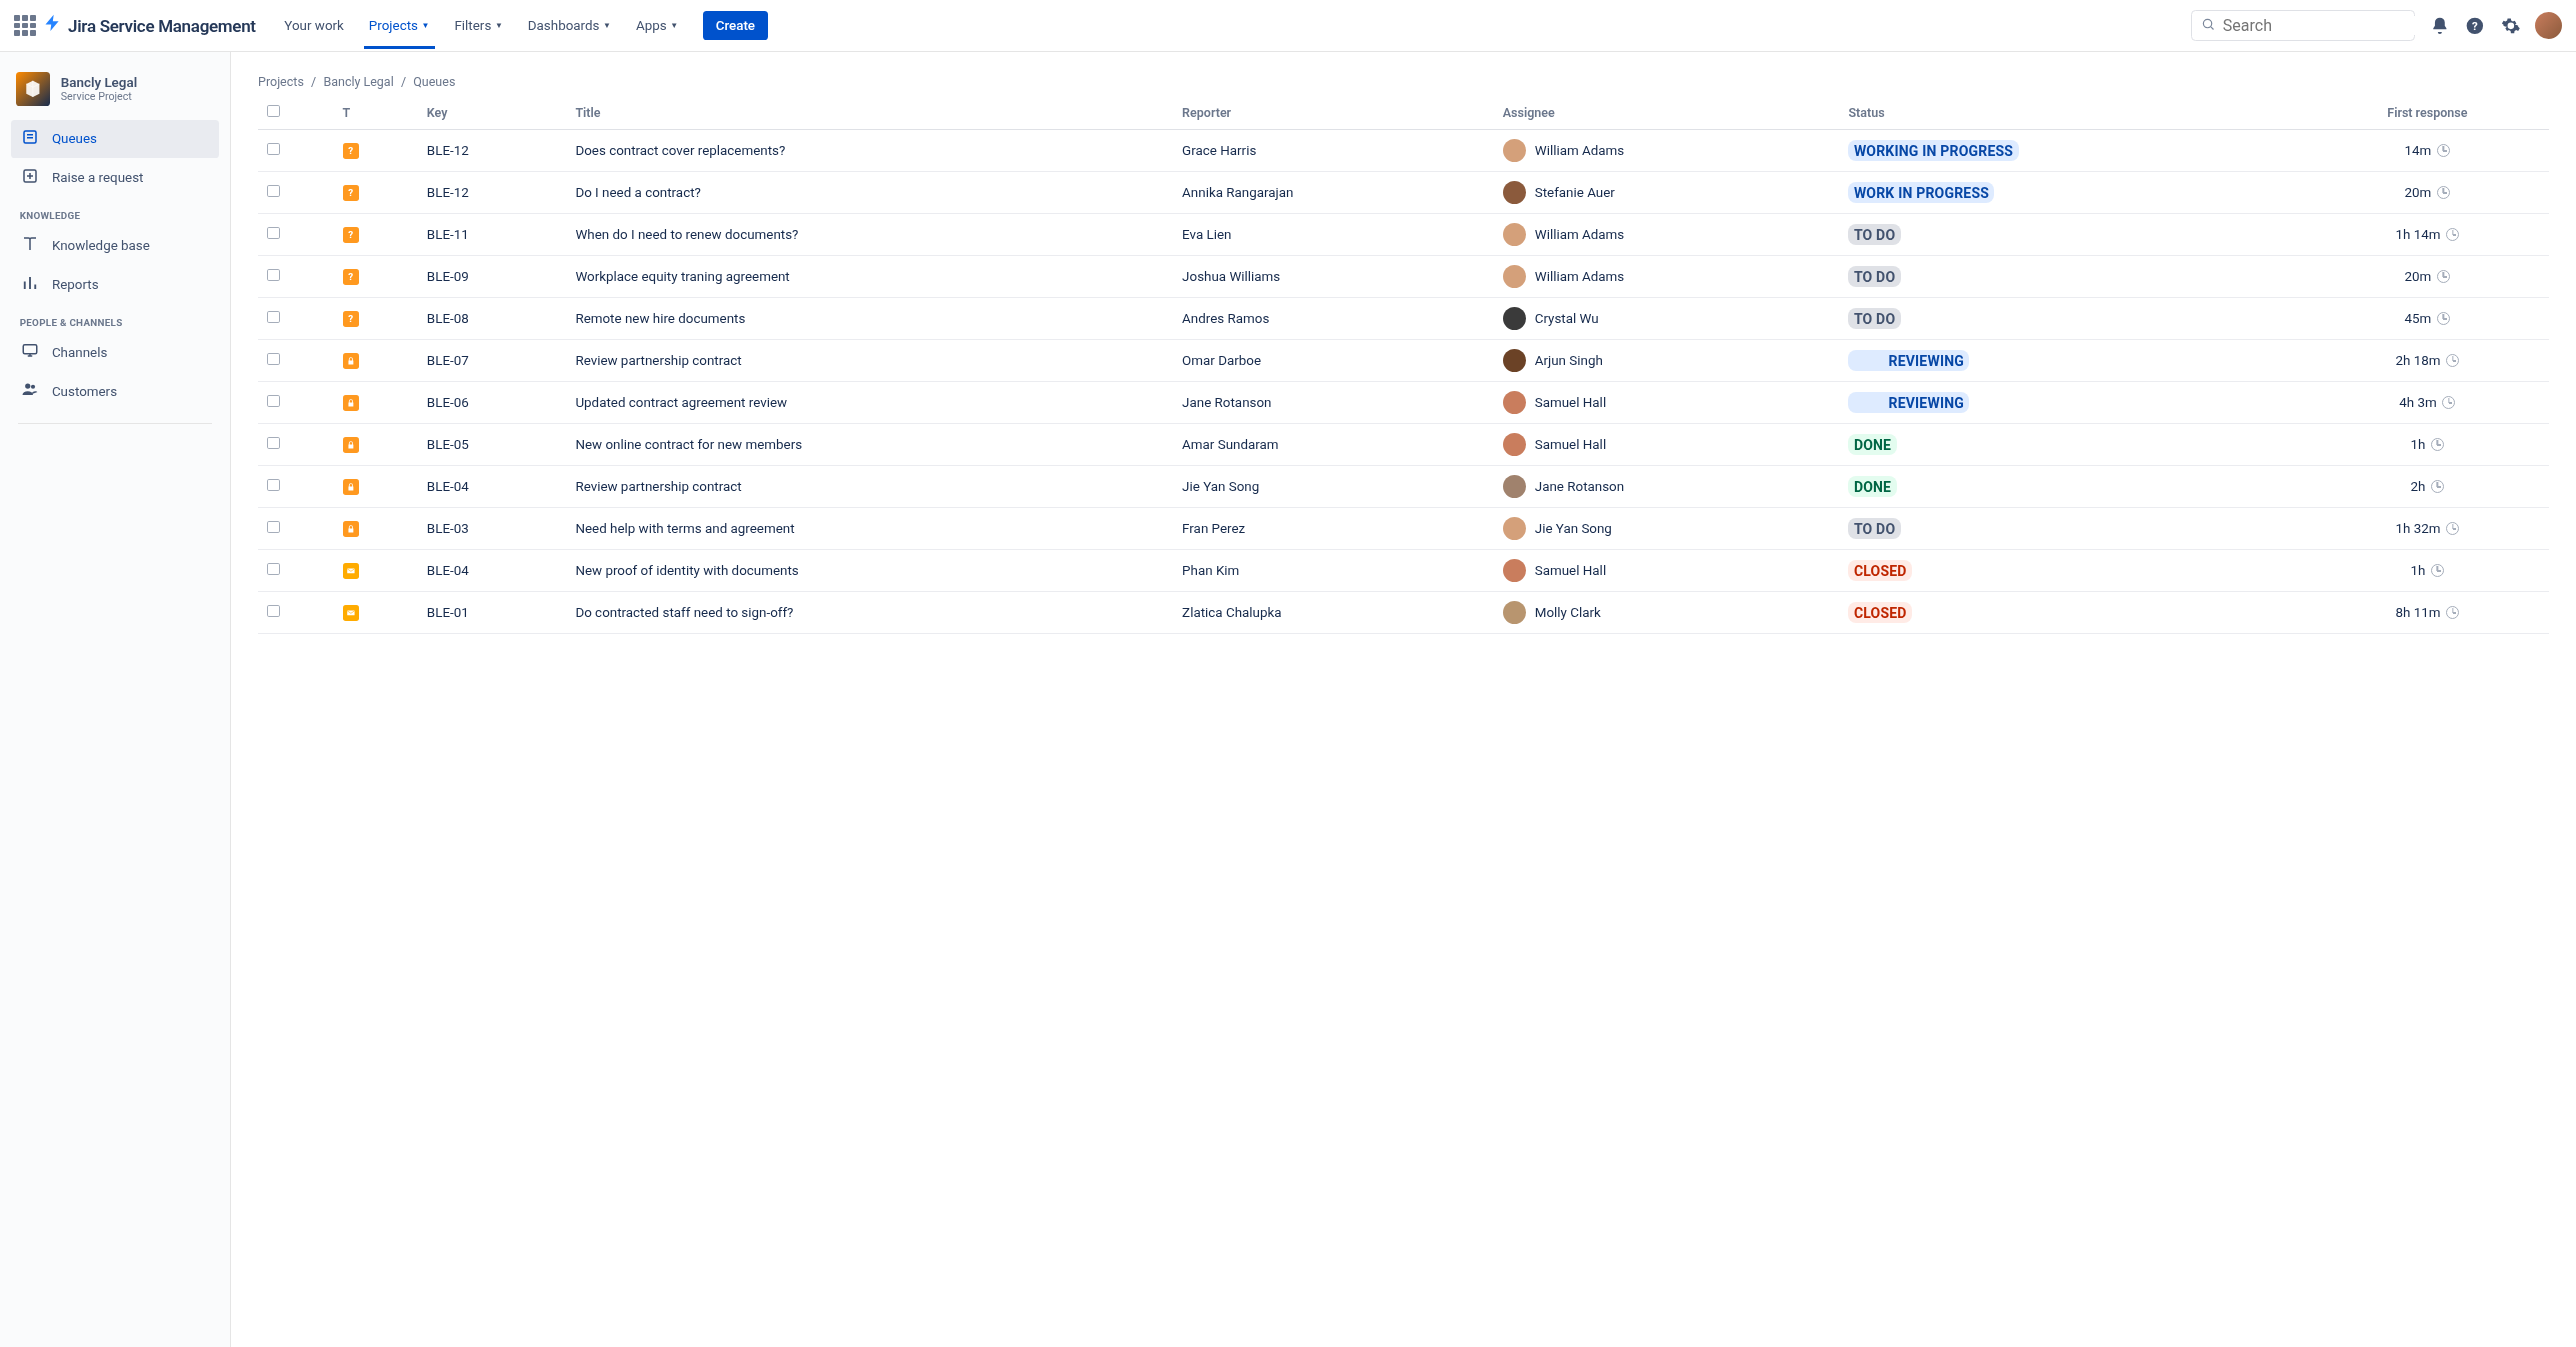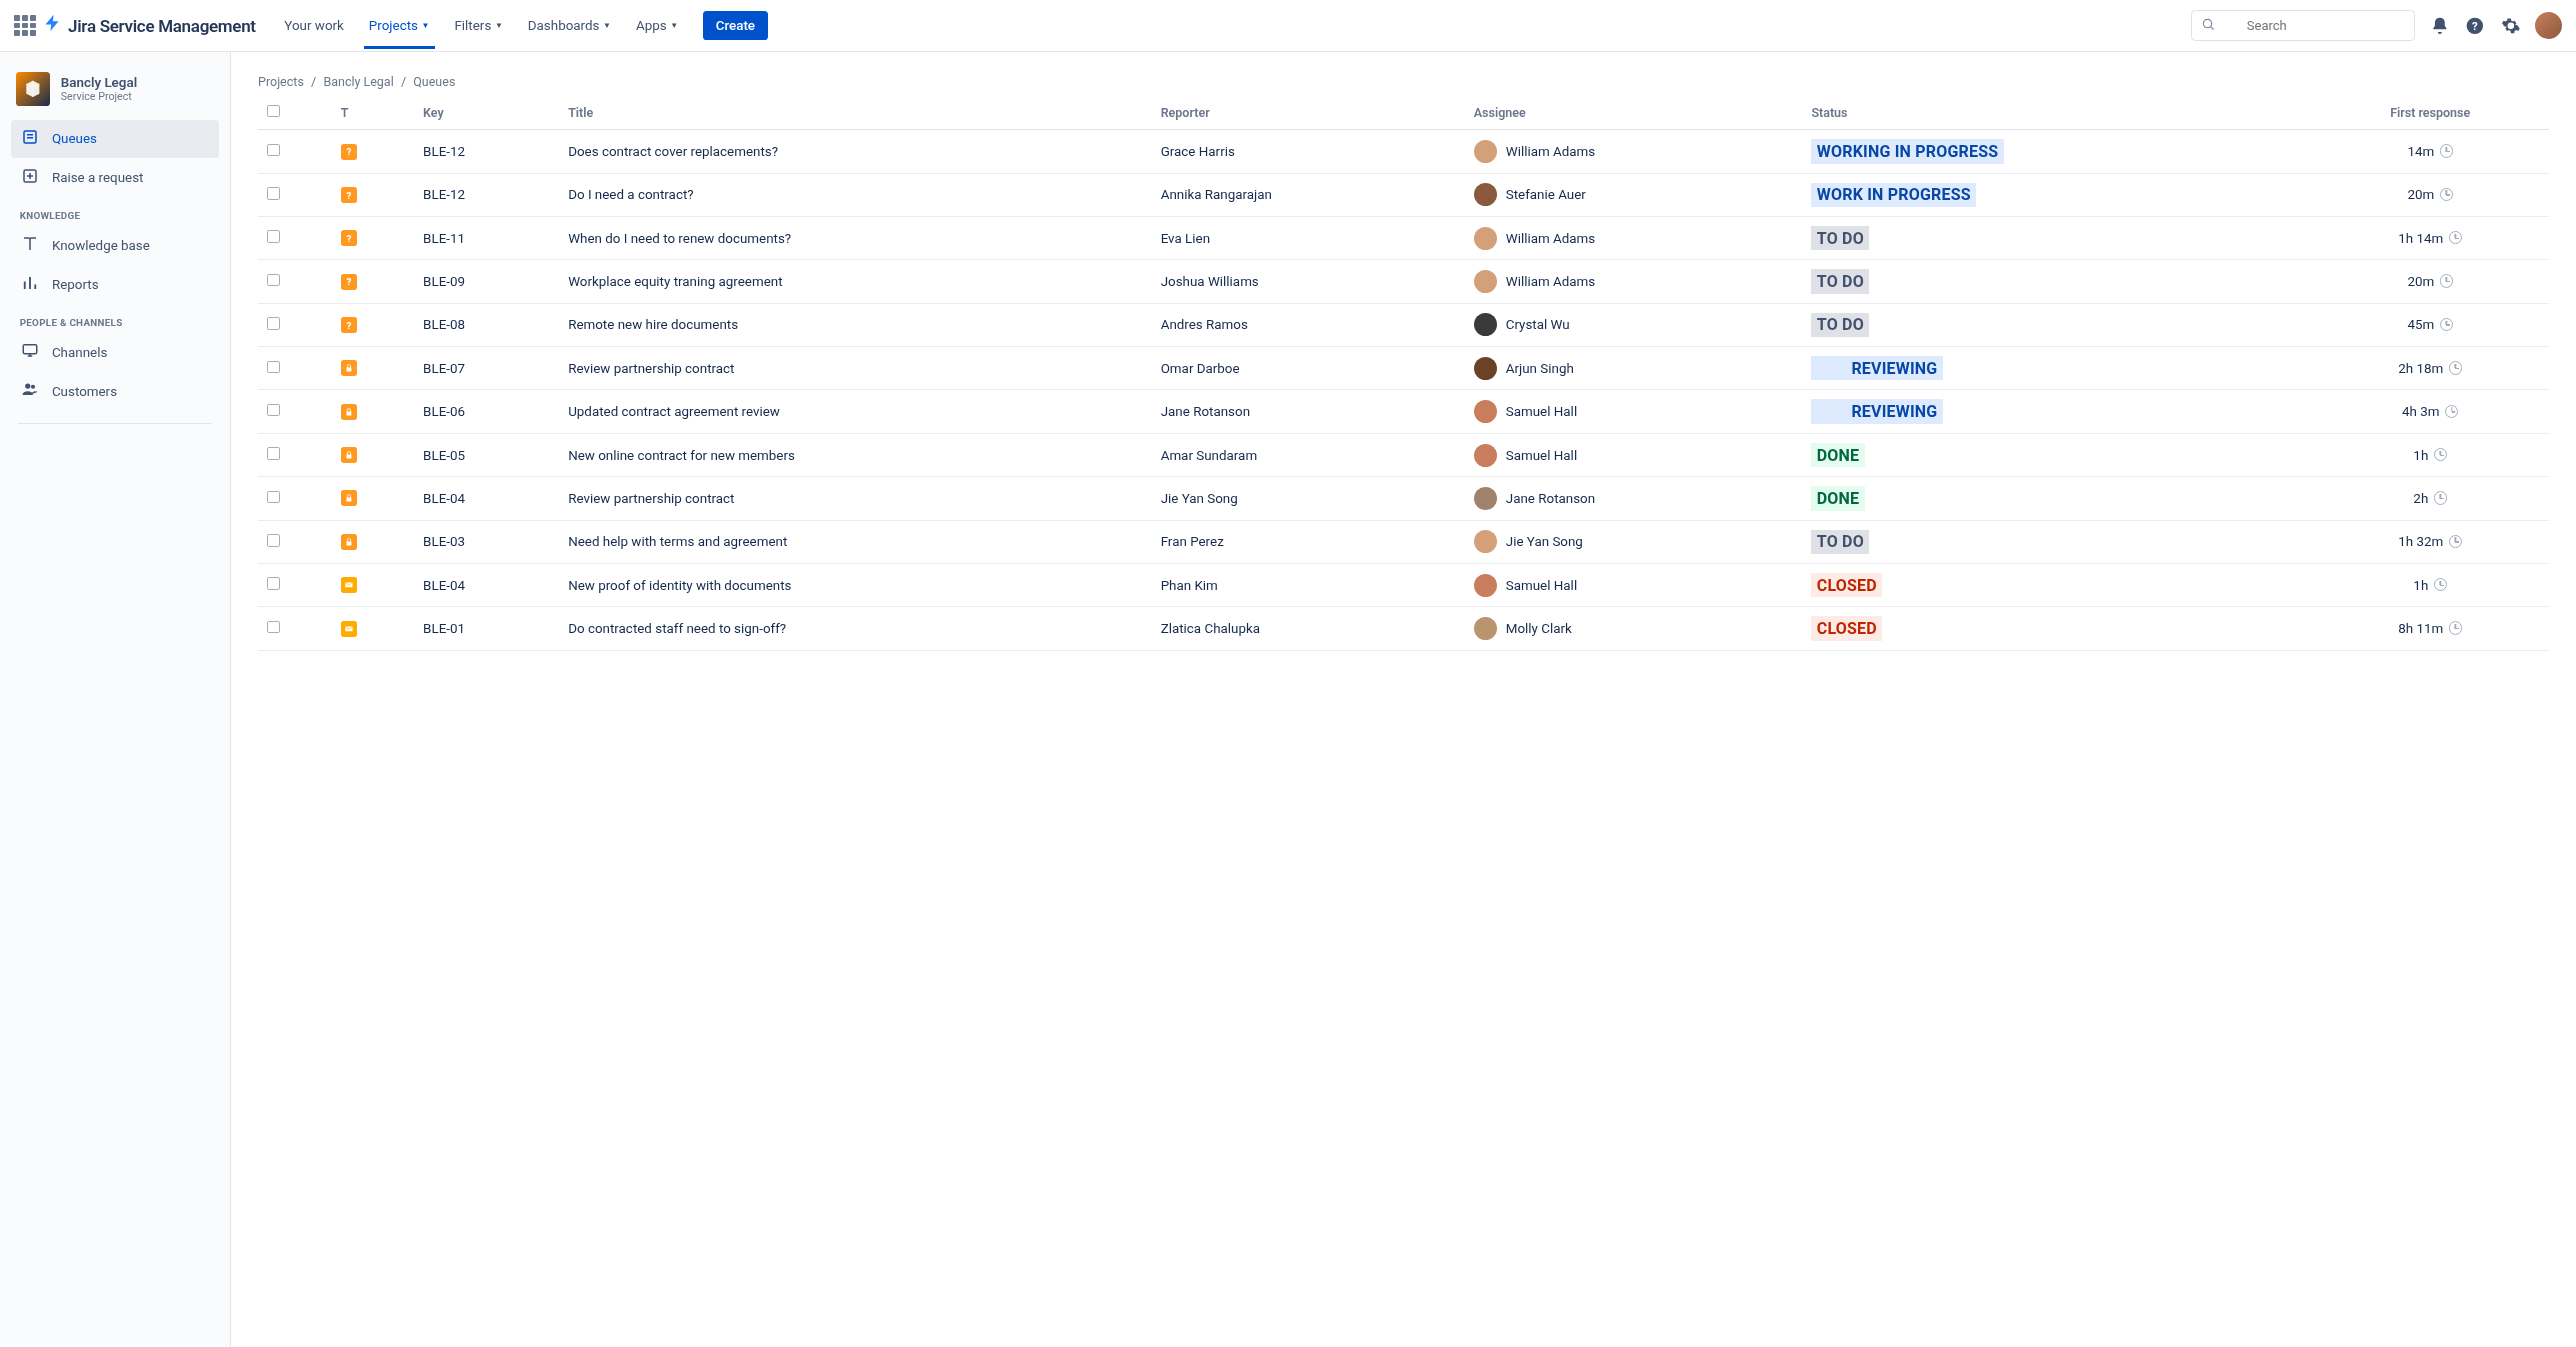--- a/index.html
+++ b/index.html
@@ -11,21 +11,21 @@
 .logo-bolt { color:#2684FF; font-size:21.5px; }
 .logo-text { font-weight:600; font-size:17px; color:#253858; letter-spacing:-0.3px; }
 .nav { display:flex; gap:3.6px; }
 .nav-item { padding:16px 10.7px; color:#42526E; font-size:13.4px; cursor:pointer; position:relative; display:flex; align-items:center; gap:3.6px;text-align:center; }
 .nav-item.active { color:#0052CC; }
 .nav-item.active::after { content:""; position:absolute; bottom:0; left:5.4px; right:5.4px; height:2.7px; background:#0052CC; }
 .chev { font-size:8px; }
 .create-btn { background:#0052CC; color:#fff; border:none; padding:7.2px 12.5px; border-radius:3.6px; font-size:13.4px; font-weight:500; cursor:pointer; margin-left:10.7px; }
 .spacer { flex:1; }
 .search { display:flex; align-items:center; border:0.9px solid #DFE1E6; border-radius:4.5px; padding:5.4px 9px; width:224px; color:#7A869A; gap:7.2px; background:#fff; }
-.search input { border:none; outline:none; font-size:13px; flex:1; color:#0369a1;margin-left:24px; }
+.search input { border:none; outline:none; font-size:16px; flex:1; color:#0369a1; }
 .top-ico { width:23px; height:23px; display:flex; align-items:center; justify-content:center; color:#42526E; cursor:pointer; margin-left:9px; font-size:19.7px; }
 .avatar-img { width:27px; height:27px; border-radius:50%; background:linear-gradient(135deg,#c97d5d,#8b5a3c); margin-left:9px; cursor:pointer; }
 .main { display:flex; height:calc(100vh - 52px); }
 .sidebar { width:231px; border-right:0.9px solid #e5e5e5; padding:10.7px; background:#FAFBFC; overflow-y:auto; }
 .proj-head { display:flex; align-items:center; gap:10.7px; padding:9px 5.4px 14.3px; }
 .proj-ico { width:34px; height:34px; border-radius:3.6px; background:linear-gradient(135deg,#FF8B00,#172B4D); display:flex; align-items:center; justify-content:center; color:#fff; font-size:18px; }
 .proj-name { font-weight:600; font-size:13.4px; color:#42526E; }
 .proj-sub { font-size:10.7px; color:#6B778C; }
 .sb-item { display:flex; align-items:center; gap:12.5px; padding:8px 9px; border-radius:3.6px; cursor:pointer; color:#42526E; font-size:13.4px; margin-bottom:0.9px; }
 .sb-item.active { background:#E9EBF0; color:#0052CC; }
@@ -41,21 +41,21 @@
 .tbl td { padding:9px 9px; border-bottom:0.9px solid #EBECF0; font-size:13.4px; color:#172B4D; vertical-align:middle; }
 .tbl th:last-child, .tbl td.resp-cell { text-align:center; }
 .chk { width:12.5px; height:12.5px; border:1.8px solid #A5ADBA; border-radius:1.8px; cursor:pointer; display:inline-block; }
 .type-ico { width:16px; height:16px; border-radius:2.7px; display:inline-flex; align-items:center; justify-content:center; font-size:9.8px; font-weight:700; color:#fff; }
 .type-q { background:#FF991F; }
 .type-l { background:#FF991F; }
 .type-m { background:#FFAB00; }
 .key { color:#6B778C; font-size:12.5px; }
 .assignee { display:flex; align-items:center; gap:9px; }
 .av { width:23px; height:23px; border-radius:50%; display:inline-block; }
-.status { display:inline-block; padding:2.7px 5.4px; border-radius:0; font-size:16px; font-weight:700; letter-spacing:0.2px; }
+.status { display:inline-block; padding:2.7px 5.4px; border-radius:8px; font-size:14px; font-weight:700; letter-spacing:0.2px; }
 .st-wip { background:#DEEBFF; color:#0747A6; }
 .st-todo { background:#DFE1E6; color:#42526E; }
 .st-rev { background:#DEEBFF; color:#0747A6;padding-left:40px; }
 .st-done { background:#E3FCEF; color:#006644;text-align:center; }
 .st-closed { background:#FFEBE6; color:#BF2600; }
 .resp-cell { color:#172B4D; font-size:13.4px; white-space:nowrap; }
 .clk { width:13.4px; height:13.4px; border:1.3px solid #A5ADBA; border-radius:50%; display:inline-block; margin-left:5.4px; position:relative; vertical-align:-1.8px; }
 .clk::before { content:""; position:absolute; width:1.3px; height:4.5px; background:#A5ADBA; left:50%; top:1.8px; transform:translateX(-50%); }
 .clk::after { content:""; position:absolute; width:3.6px; height:1.3px; background:#A5ADBA; left:50%; top:50%; transform-origin:left; }
 </style>

